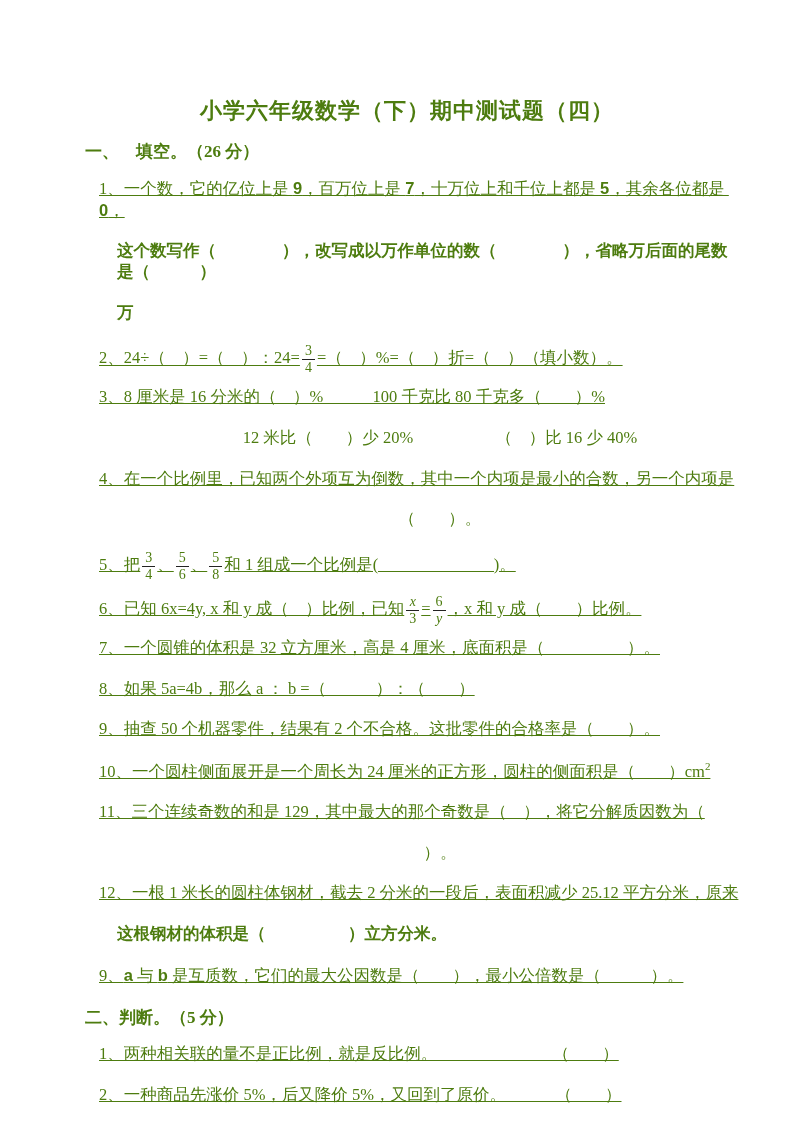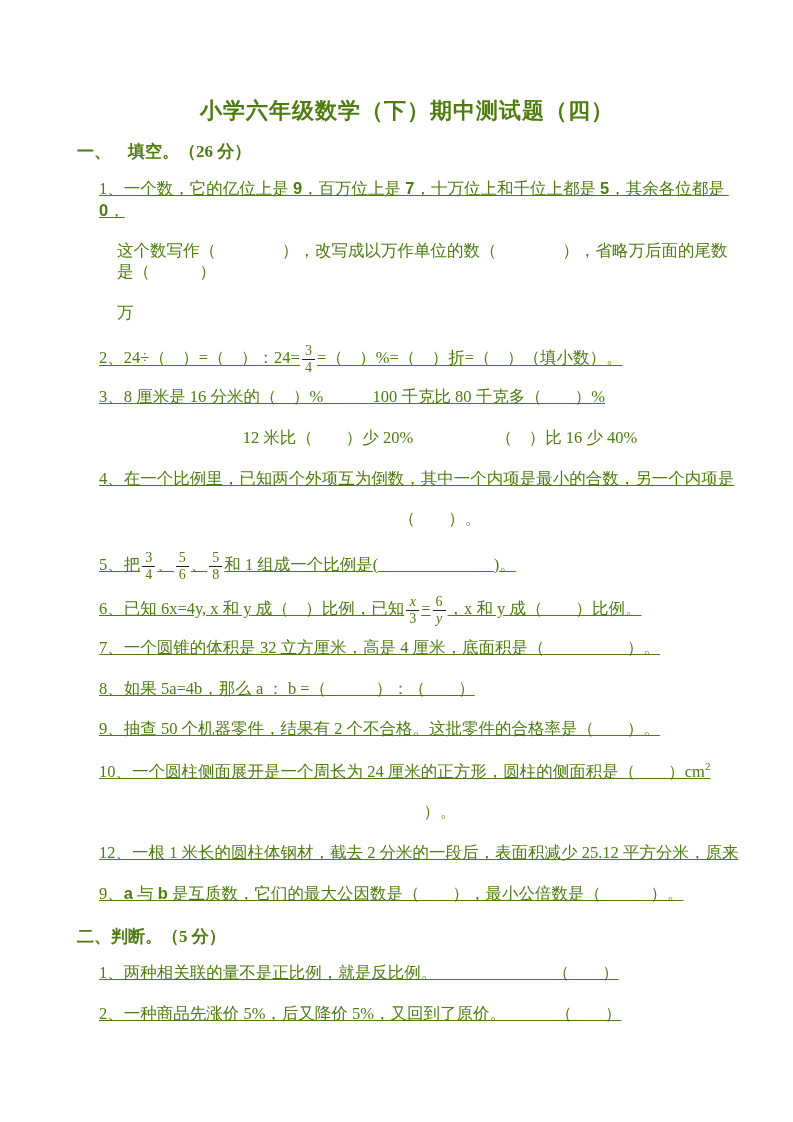--- a/index.html
+++ b/index.html
@@ -7,25 +7,25 @@
     width:793px; height:1122px; margin:0 auto; background:#ffffff;
     box-sizing:border-box; padding:96px 52px 40px 73px;
     font-family:"Liberation Serif","DejaVu Serif",serif;
     font-size:16.5px; color:#4d7c0f; overflow:hidden;
   }
   .doc-title {
     text-align:center; font-weight:bold; font-size:22px;
     margin:0 0 14px 0; letter-spacing:1px; white-space:pre-wrap;
   }
   .section-heading {
-    font-weight:bold; font-size:17px; margin:4px 0 15px 4px; white-space:pre-wrap;
+    font-weight:bold; font-size:17px; margin:4px 0 15px 12px; white-space:pre-wrap;
   }
   .q-line { white-space:pre-wrap; margin-bottom:20px; line-height:1.25; }
   .indent-1 { padding-left:26px;text-decoration:underline; }
-  .indent-2 { padding-left:44px; }
+  .indent-2 { padding-left:44px;font-weight:bold; }
   .indent-3 { padding-left:66px;text-align:center; }
   .has-frac { margin-bottom:11px; }
   .seg-bold { font-family:"Liberation Sans","DejaVu Sans",sans-serif; font-weight:bold; }
   .frac {
     display:inline-block; vertical-align:middle; text-align:center;
     font-size:14px; line-height:1.15; margin:0 2px;
   }
   .frac .num { display:block; border-bottom:1px solid #222; padding:0 3px; }
   .frac .den { display:block; padding:0 3px; }
   .it { font-style:italic; }
@@ -45,20 +45,22 @@
       <div class="q-line indent-1"><span class="seg-text">3、8 厘米是 16 分米的（　）%　　　100 千克比 80 千克多（　　）%</span></div>
       <div class="q-line indent-3"><span class="seg-text">12 米比（　　）少 20%　　　　　（　）比 16 少 40%</span></div>
       <div class="q-line indent-1"><span class="seg-text">4、在一个比例里，已知两个外项互为倒数，其中一个内项是最小的合数，另一个内项是</span></div>
       <div class="q-line indent-3"><span class="seg-text">（　　）。</span></div>
       <div class="q-line indent-1 has-frac"><span class="seg-text">5、把</span><span class="frac"><span class="num">3</span><span class="den">4</span></span><span class="seg-text">、</span><span class="frac"><span class="num">5</span><span class="den">6</span></span><span class="seg-text">、</span><span class="frac"><span class="num">5</span><span class="den">8</span></span><span class="seg-text">和 1 组成一个比例是(　　　　　　　)。</span></div>
       <div class="q-line indent-1 has-frac"><span class="seg-text">6、已知 6x=4y, x 和 y 成（　）比例，已知</span><span class="frac"><span class="num it">x</span><span class="den">3</span></span><span class="seg-text">=</span><span class="frac"><span class="num">6</span><span class="den it">y</span></span><span class="seg-text">，x 和 y 成（　　）比例。</span></div>
       <div class="q-line indent-1"><span class="seg-text">7、一个圆锥的体积是 32 立方厘米，高是 4 厘米，底面积是（　　　　　）。</span></div>
       <div class="q-line indent-1"><span class="seg-text">8、如果 5a=4b，那么 a ： b =（　　　）：（　　）</span></div>
       <div class="q-line indent-1"><span class="seg-text">9、抽查 50 个机器零件，结果有 2 个不合格。这批零件的合格率是（　　）。</span></div>
       <div class="q-line indent-1"><span class="seg-text">10、一个圆柱侧面展开是一个周长为 24 厘米的正方形，圆柱的侧面积是（　　）cm</span><sup class="seg-sup">2</sup></div>
+      <div class="q-line indent-1"><span class="seg-text">11、三个连续奇数的和是 129，其中最大的那个奇数是（　），将它分解质因数为（</span></div>
       <div class="q-line indent-3"><span class="seg-text">）。</span></div>
       <div class="q-line indent-1"><span class="seg-text">12、一根 1 米长的圆柱体钢材，截去 2 分米的一段后，表面积减少 25.12 平方分米，原来</span></div>
+      <div class="q-line indent-2"><span class="seg-text">这根钢材的体积是（　　　　　）立方分米。</span></div>
       <div class="q-line indent-1"><span class="seg-text">9、</span><span class="seg-bold">a</span><span class="seg-text"> 与 </span><span class="seg-bold">b</span><span class="seg-text"> 是互质数，它们的最大公因数是（　　），最小公倍数是（　　　）。</span></div>
       <div class="section-heading">二、判断。（5 分）</div>
       <div class="q-line indent-1"><span class="seg-text">1、两种相关联的量不是正比例，就是反比例。　　　　　　　（　　）</span></div>
       <div class="q-line indent-1"><span class="seg-text">2、一种商品先涨价 5%，后又降价 5%，又回到了原价。　　　（　　）</span></div>
     </div>
 </main>
 
 </body></html>

